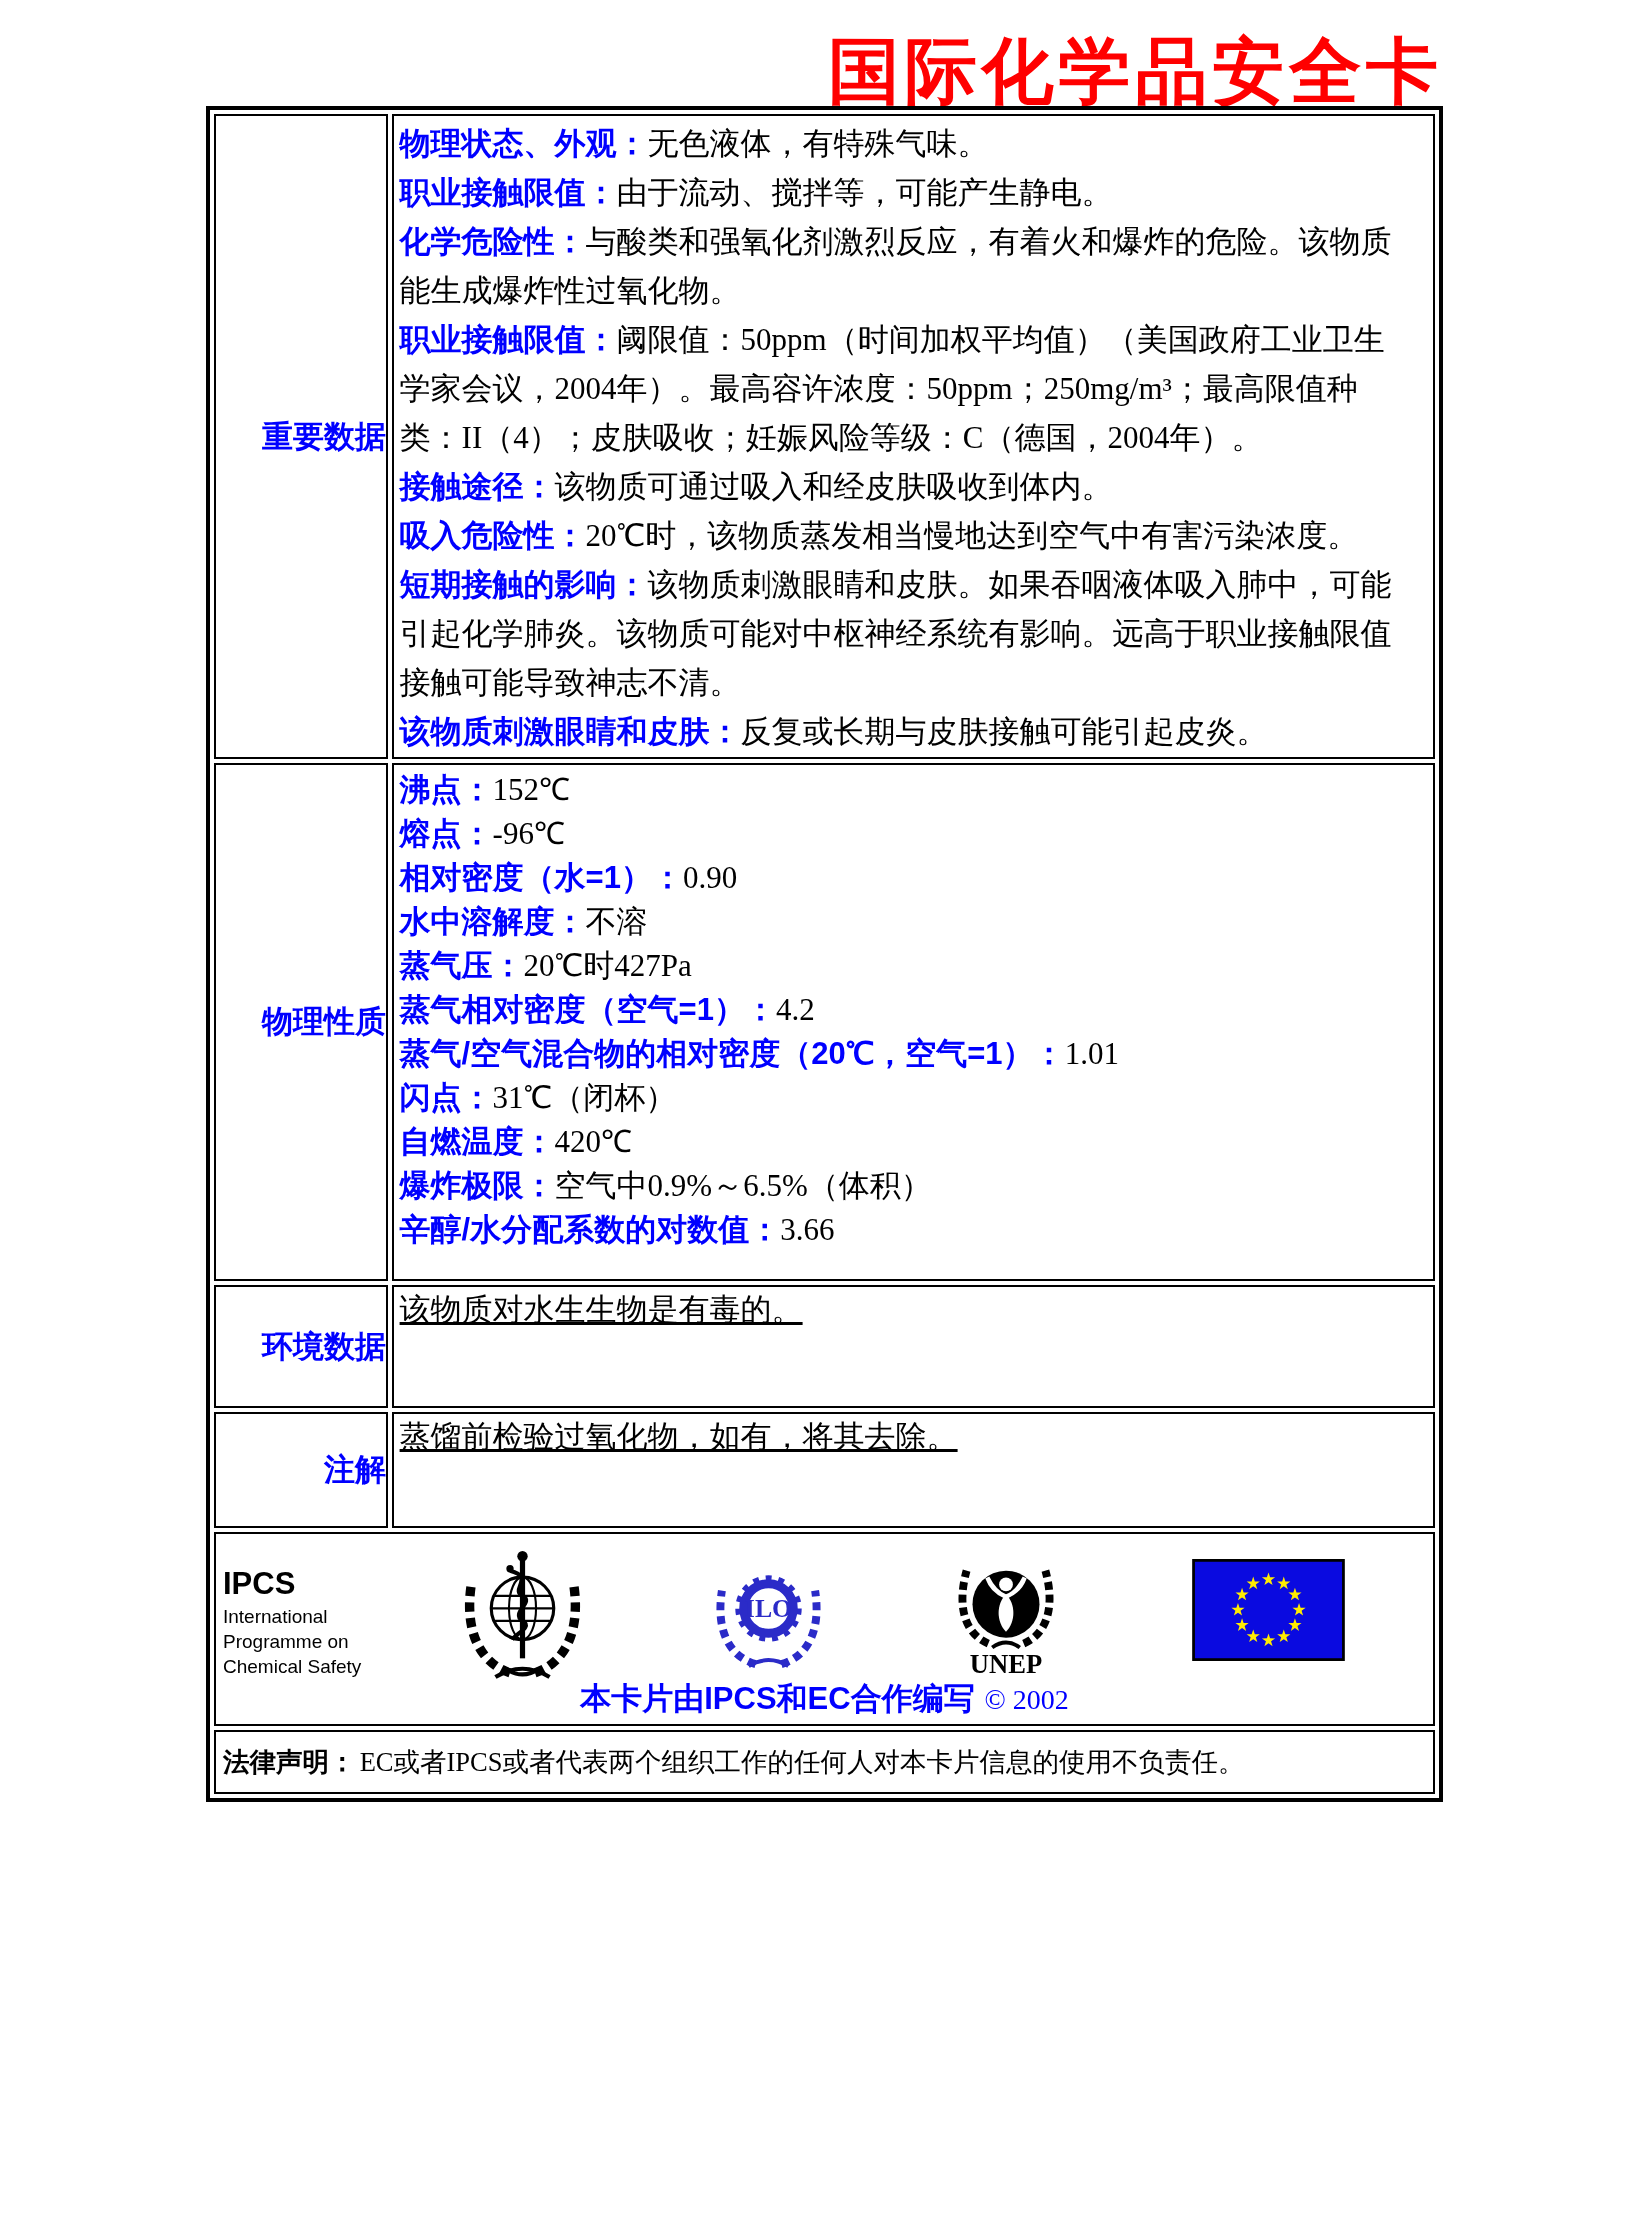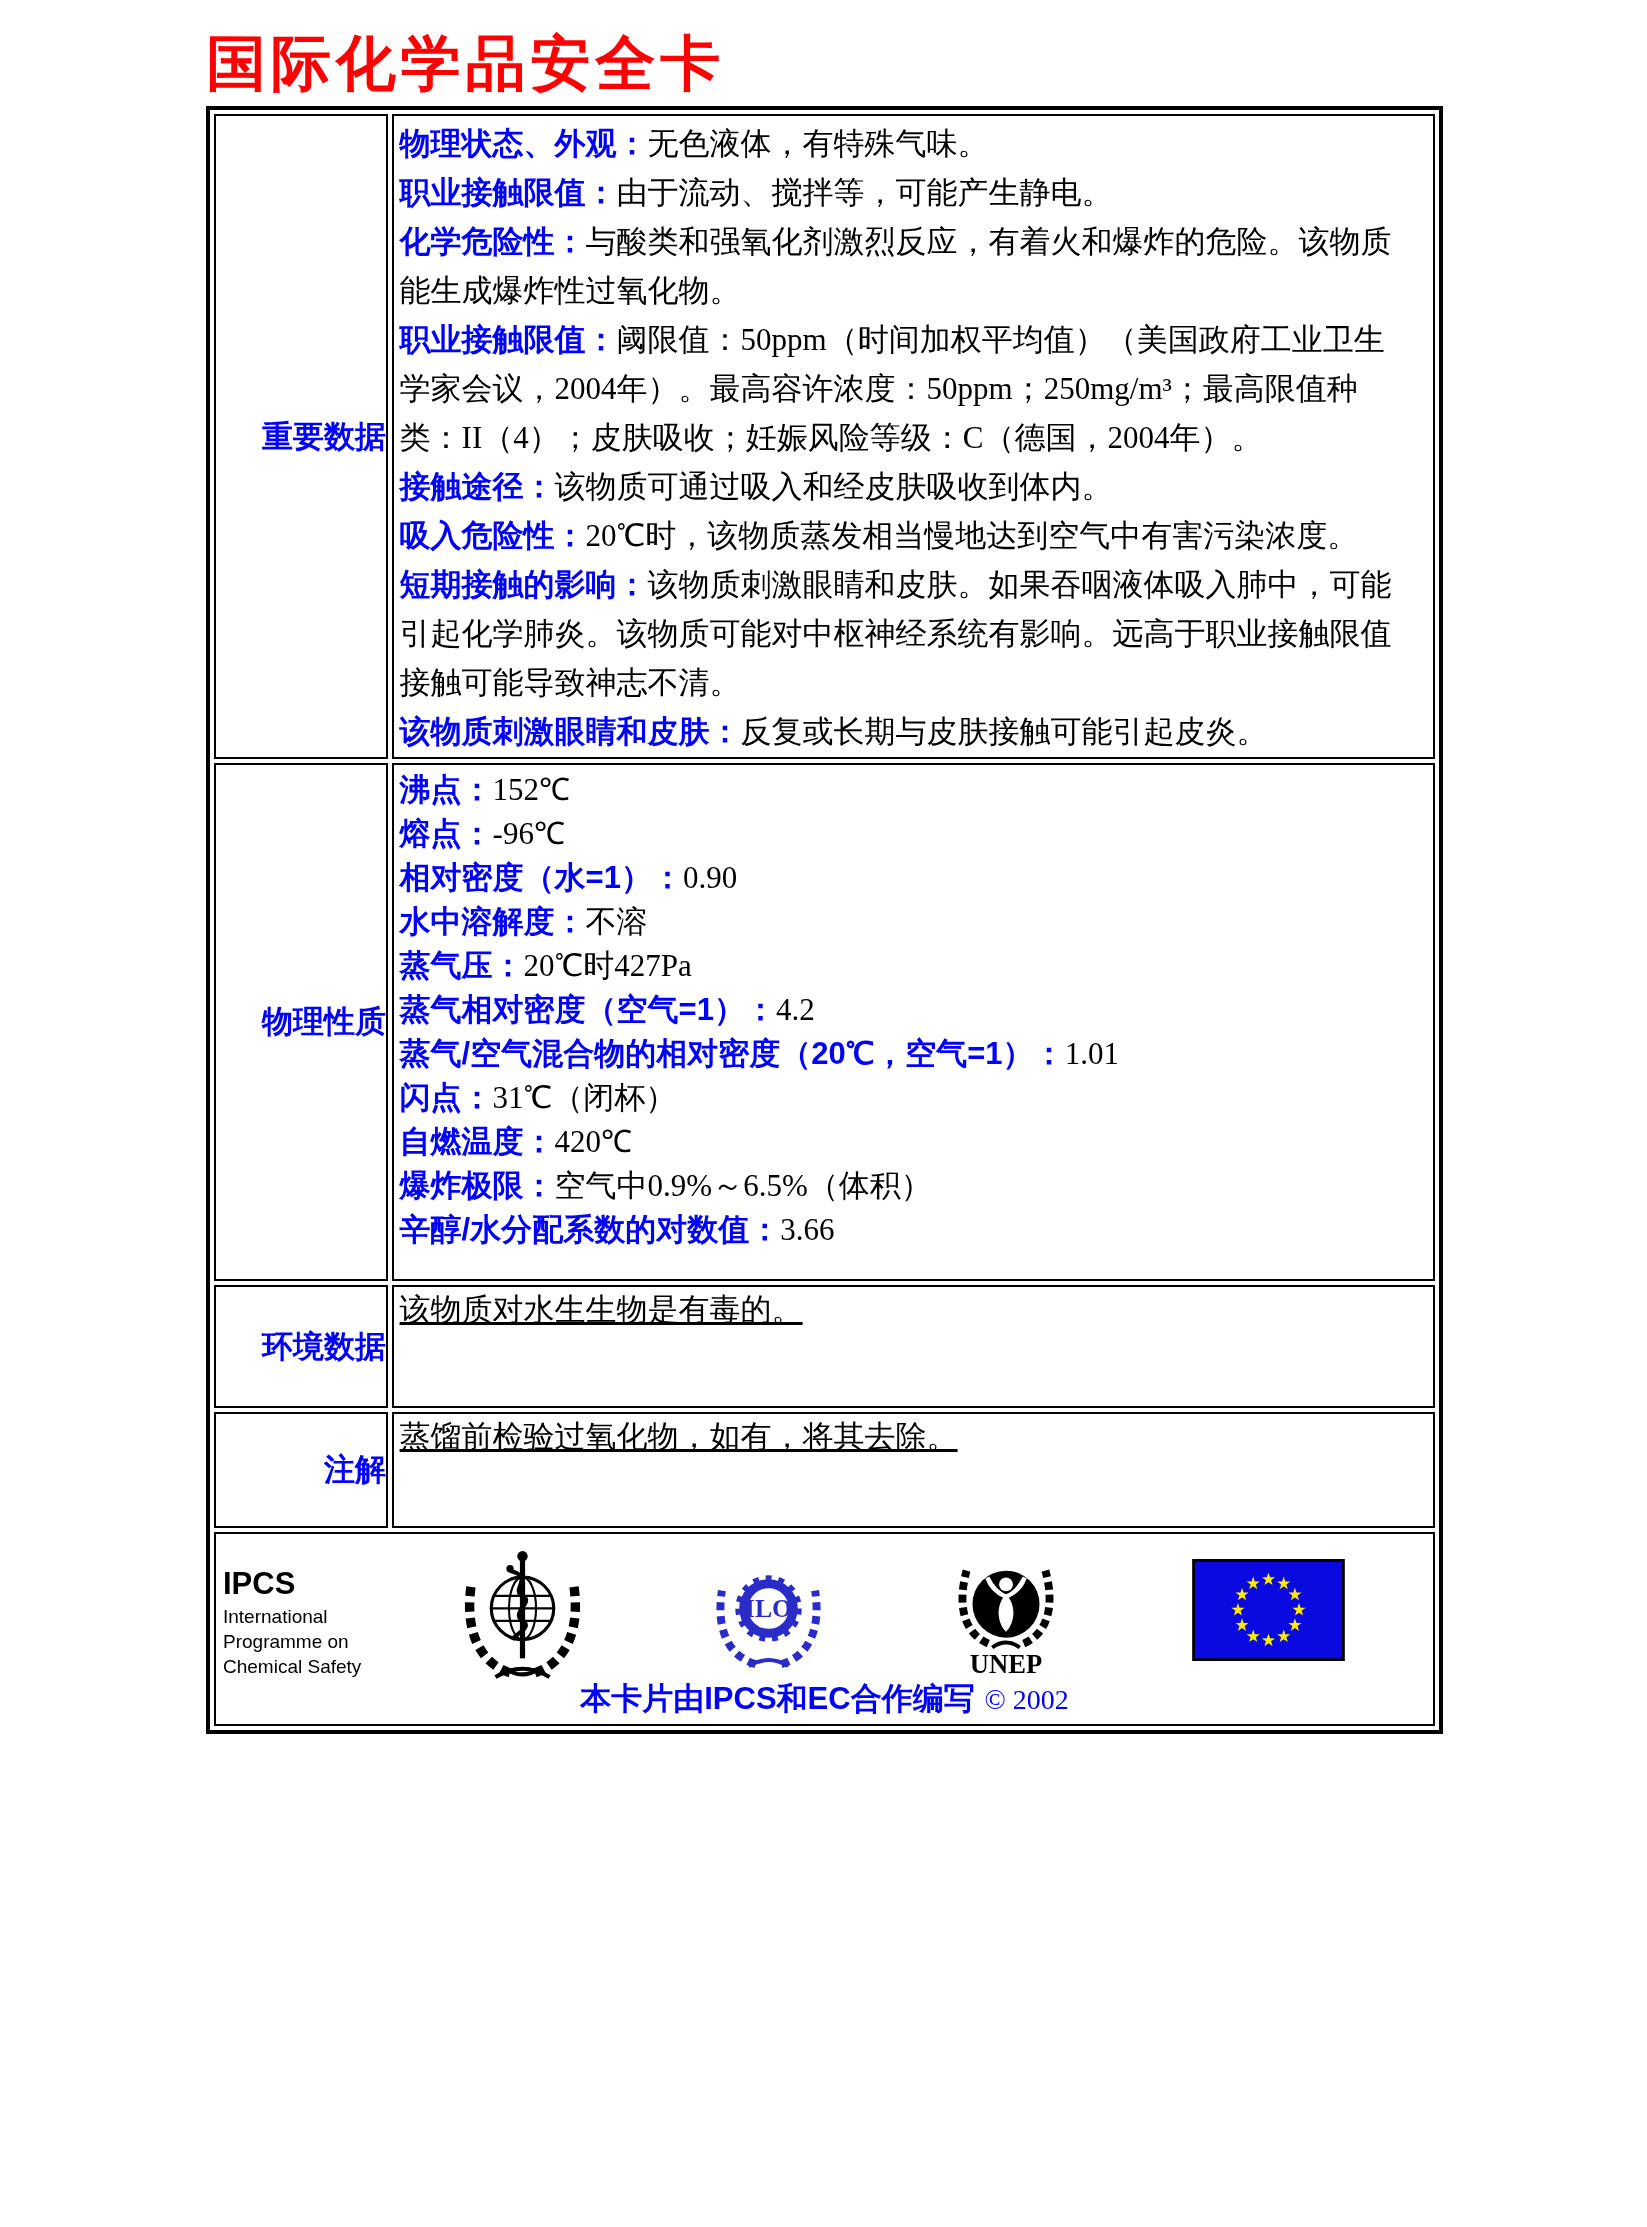--- a/index.html
+++ b/index.html
@@ -1,19 +1,19 @@
 <!DOCTYPE html>
 <html style="font-size:11px"><head>
 <meta charset="utf-8">
 <style>
   html,body{margin:0;padding:0;background:#ffffff;}
   body{width:1648px;height:2227px;position:relative;overflow:hidden;
        font-family:"Liberation Serif", serif;color:#000;}
-  .page-title{position:absolute;left:206px;top:24px;width:1237px;text-align:left;
-       font-family:"Liberation Serif", serif;font-weight:bold;font-size:60px;
+  .page-title{position:absolute;left:206px;top:24px;width:1237px;text-align:right;
+       font-family:"Liberation Serif", serif;font-weight:bold;font-size:72px;
        letter-spacing:4.9px;color:#ff0000;}
   table.card{position:absolute;left:206px;top:106px;width:1237px;
        border:4.2px solid #000;border-collapse:separate;border-spacing:4.9px;
        table-layout:fixed;background:#fff;}
   td{border:2.8px solid #000;box-sizing:border-box;vertical-align:top;
        padding:0;background:#fff;}
   td.sec-label{vertical-align:middle;text-align:right;
        font-family:"Liberation Sans", sans-serif;font-weight:bold;
        font-size:31px;color:#0000ff;}
   .hdr-cell{height:70px;}
@@ -178,15 +178,23 @@
           <use href="#eustar" x="88" y="35.4"></use>
         </svg>
       </div>
 
       <div class="caption">
         <span class="cap-main">本卡片由IPCS和EC合作编写</span><span class="cap-copy">© 2002</span>
       </div>
     </td>
   </tr>
 
+  <tr>
+    <td colspan="2" class="legal-cell">
+      <div class="legal-flex">
+        <span class="lbl-blk">法律声明：</span>
+            <span class="val-black">EC或者IPCS或者代表两个组织工作的任何人对本卡片信息的使用不负责任。</span>
+      </div>
+    </td>
+  </tr>
 </tbody>
   </table>
 
 
 </body></html>

